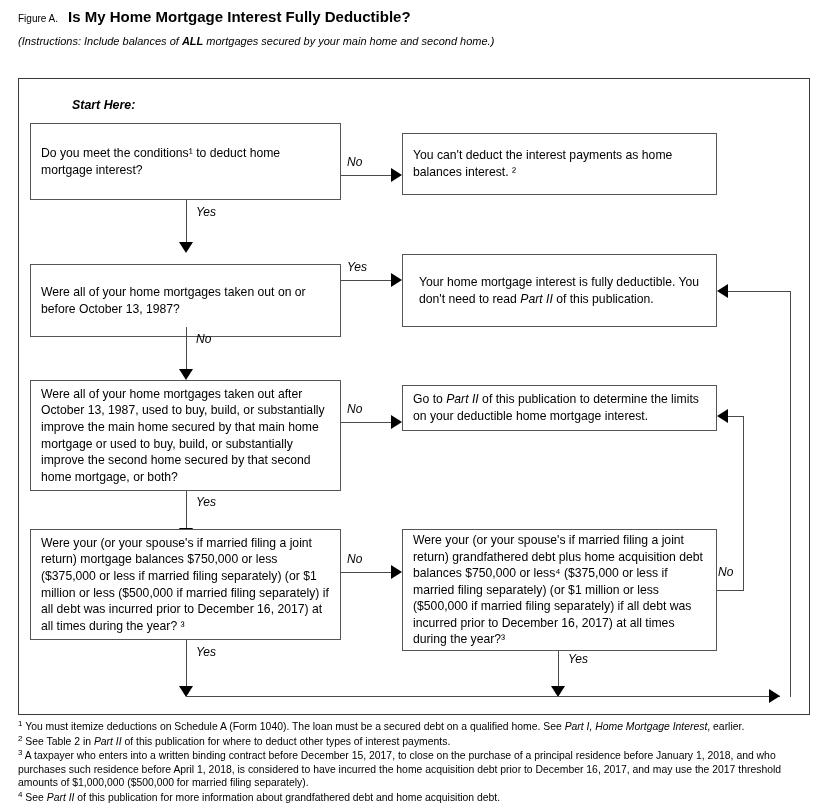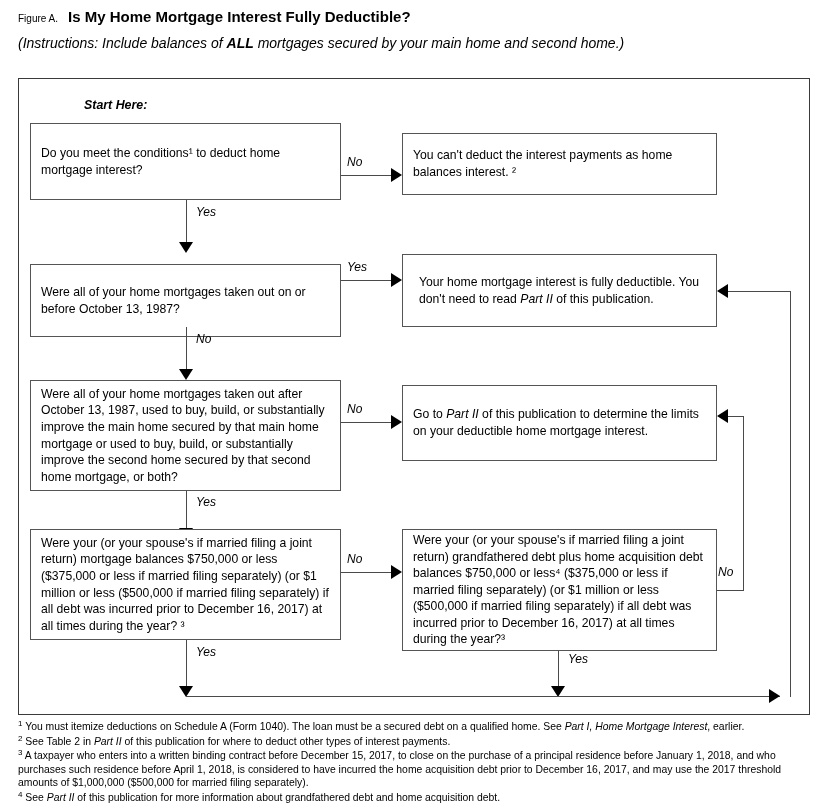--- a/index.html
+++ b/index.html
@@ -19,21 +19,21 @@
   #header { position: absolute; left: 18px; top: 8px; width: 800px; }
   #fig-label {
     font-size: 10px; font-weight: 400; color: #000;
     display: inline-block; vertical-align: baseline;
   }
   #fig-title {
     font-size: 15px; font-weight: bold; color: #000;
     display: inline-block; vertical-align: baseline; margin-left: 10px;
   }
   #fig-instructions {
-    margin-top: 9px; font-size: 14px; font-style: italic; color: #000;
+    margin-top: 9px; font-size: 11px; font-style: italic; color: #000;
   }
   #fig-instructions b { font-weight: bold; font-style: italic; }
 
   
   #frame {
     position: absolute; left: 18px; top: 78px;
     width: 792px; height: 637px;
     border: 1px solid #3a3a3a;
     background: #fff;
   }
@@ -48,21 +48,21 @@
     color: #000;
     padding: 0 10px;
     display: flex;
     align-items: center;
   }
   .fbox .txt { width: 100%; }
   .fbox i { font-style: italic; }
 
   
   #start-here {
-    position: absolute; left: 84px; top: 98px;
+    position: absolute; left: 72px; top: 98px;
     font-size: 12.4px; font-weight: bold; font-style: italic; color:#000;
   }
 
   
   .ln { position: absolute; background: #4a4a4a; }
   .lnh { height: 1px; }
   .lnv { width: 1px; }
 
   .arw { position: absolute; width: 0; height: 0; }
   .arw-d { border-left: 7px solid transparent; border-right: 7px solid transparent; border-top: 11px solid #000; }
@@ -124,21 +124,21 @@
 <div class="elbl" style="left:347px; top:260px;">Yes</div>
 
 <div class="ln lnv" style="left:186px; top:327px; height:42px;"></div>
 <div class="arw arw-d" style="left:179px; top:369px;"></div>
 <div class="elbl" style="left:196px; top:332px;">No</div>
 
 <div class="fbox" id="box-q3" style="left:30px; top:380px; width:311px; height:111px;">
   <div class="txt">Were all of your home mortgages taken out after October 13, 1987, used to buy, build, or substantially improve the main home secured by that main home mortgage or used to buy, build, or substantially improve the second home secured by that second home mortgage, or both?</div>
 </div>
 
-<div class="fbox" id="box-a3" style="left:402px; top:385px; width:315px; height:76px;">
+<div class="fbox" id="box-a3" style="left:402px; top:385px; width:315px; height:46px;">
   <div class="txt"><span>Go to </span><i>Part II</i><span> of this publication to determine the limits on your deductible home mortgage interest.</span></div>
 </div>
 
 <div class="ln lnh" style="left:341px; top:422px; width:50px;"></div>
 <div class="arw arw-r" style="left:391px; top:415px;"></div>
 <div class="elbl" style="left:347px; top:402px;">No</div>
 
 <div class="ln lnv" style="left:186px; top:491px; height:37px;"></div>
 <div class="arw arw-d" style="left:179px; top:528px;"></div>
 <div class="elbl" style="left:196px; top:495px;">Yes</div>

